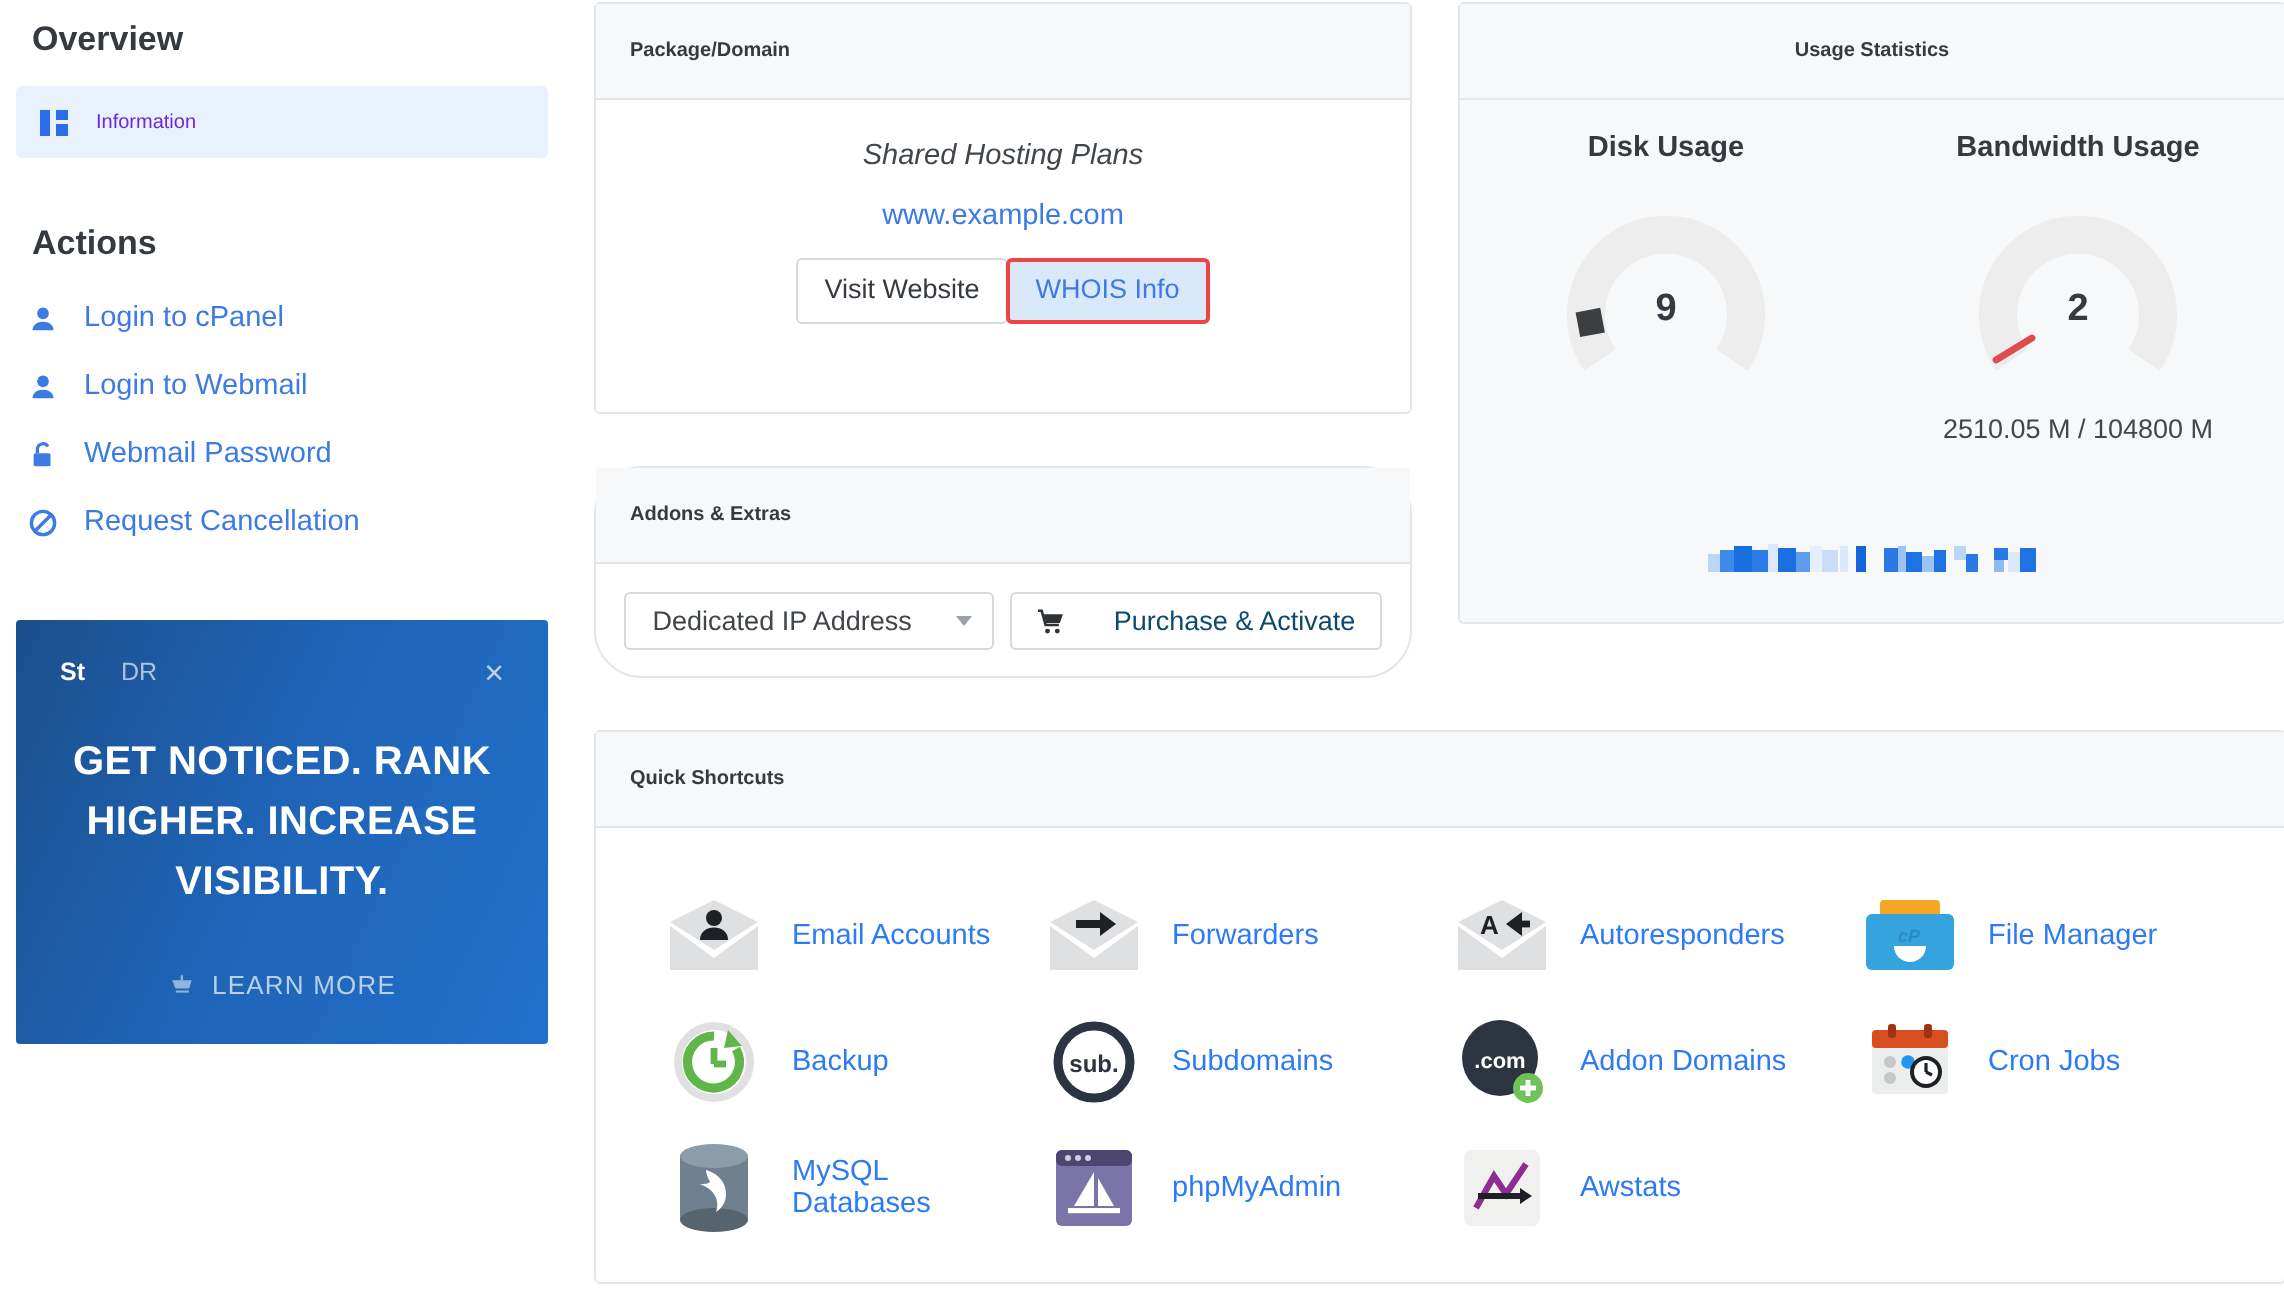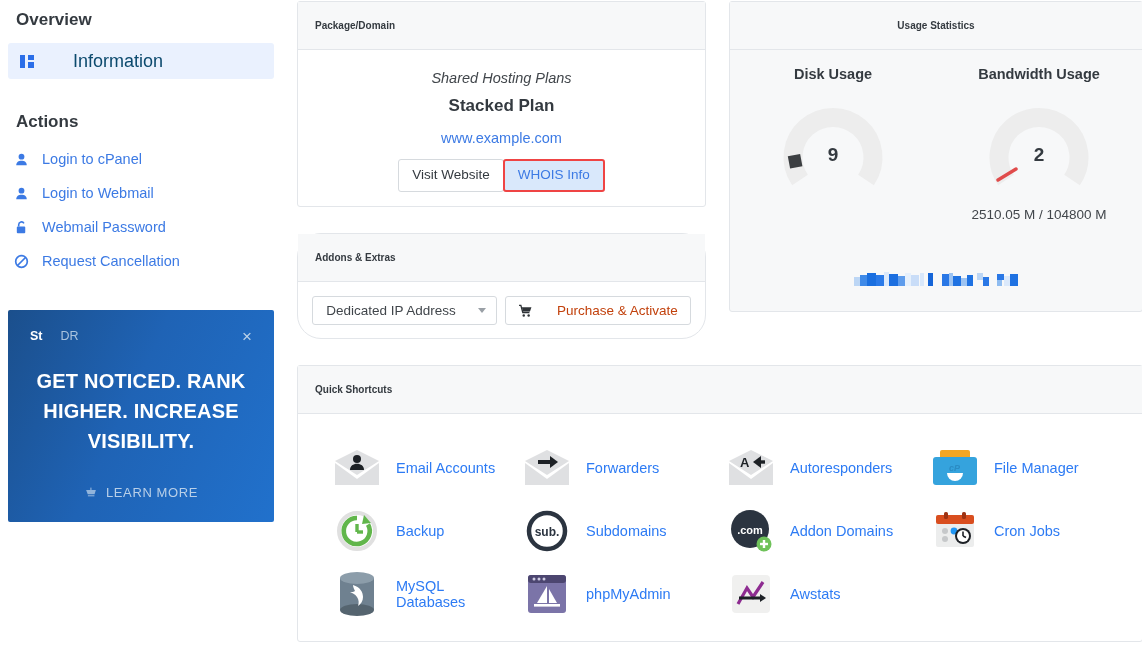--- a/index.html
+++ b/index.html
@@ -22,21 +22,21 @@
   #sb-overview-title { position: absolute; left: 12px; top: 11px; }
   #sb-actions-title  { position: absolute; left: 12px; top: 113px; }
 
   .sb-nav { position: absolute; left: 8px; top: 43px; width: 266px; }
   .sb-nav-item {
     display: flex; align-items: center; gap: 13px;
     height: 36px; padding: 0 12px;
     background: #eaf1fe; border-radius: 3px;
     text-decoration: none;
   }
-  .sb-nav-item .label { font-size: 18px; color: #0c4a6e; margin-left: 25px; }
+  .sb-nav-item .label { font-size: 10px; color: #6d28d9; }
 
   .grid-icon { width: 15px; height: 13px; position: relative; flex: 0 0 15px; }
   .grid-icon i { position: absolute; background: #2b6ee8; display: block; }
   .grid-icon i:nth-child(1) { left: 0; top: 0; width: 5px; height: 13px; }
   .grid-icon i:nth-child(2) { left: 8px; top: 0; width: 6px; height: 5px; }
   .grid-icon i:nth-child(3) { left: 8px; top: 7px; width: 6px; height: 6px; }
 
   .sb-actions { position: absolute; left: 8px; top: 142px; width: 266px; }
   .sb-action {
     display: flex; align-items: center; gap: 13px;
@@ -120,21 +120,21 @@
   .select-box {
     display: flex; align-items: center; gap: 22px;
     border: 1px solid #d6dade; background: #fff; border-radius: 3px;
     padding: 6px 10px 6px 13px; font-size: 13.5px; color: #41464b; cursor: pointer;
   }
   .caret { width: 0; height: 0; border-left: 4px solid transparent; border-right: 4px solid transparent;
            border-top: 5px solid #9aa0a6; }
   .btn-purchase {
     display: flex; align-items: center; gap: 24px;
     border: 1px solid #d6dade; background: #fff; border-radius: 3px;
-    padding: 6px 12px; font-size: 13.5px; color: #c2410c; cursor: pointer;
+    padding: 6px 12px; font-size: 13.5px; color: #0c4a6e; cursor: pointer;
     font-family: "Liberation Sans", sans-serif;
   }
 
   
   .usage-wrap { display: flex; padding-top: 16px; }
   .usage-col { flex: 1; text-align: center; }
   .usage-title { font-size: 14.5px; font-weight: bold; color: #343a40; }
   .gauge { margin: 16px auto 0; position: relative; width: 110px; height: 95px; }
   .gauge .num {
     position: absolute; left: 0; right: 0; top: 46px;
@@ -231,21 +231,20 @@
       </a>
     </div>
   </div>
 
   <div class="card" id="card-package">
     <div class="card-head">
       <span class="title">Package/Domain</span>
     </div>
     <div class="card-body pkg-body">
       <div class="pkg-group">Shared Hosting Plans</div>
-      <div class="pkg-plan">Stacked Plan</div>
       <a class="pkg-domain" href="#">www.example.com</a>
       <div class="pkg-btns">
         <button class="btn btn-outline">Visit Website</button>
         <button class="btn btn-light-blue">WHOIS Info</button>
       </div>
     </div>
   </div>
 
   <div class="card" id="card-addons">
     <div class="card-head">

